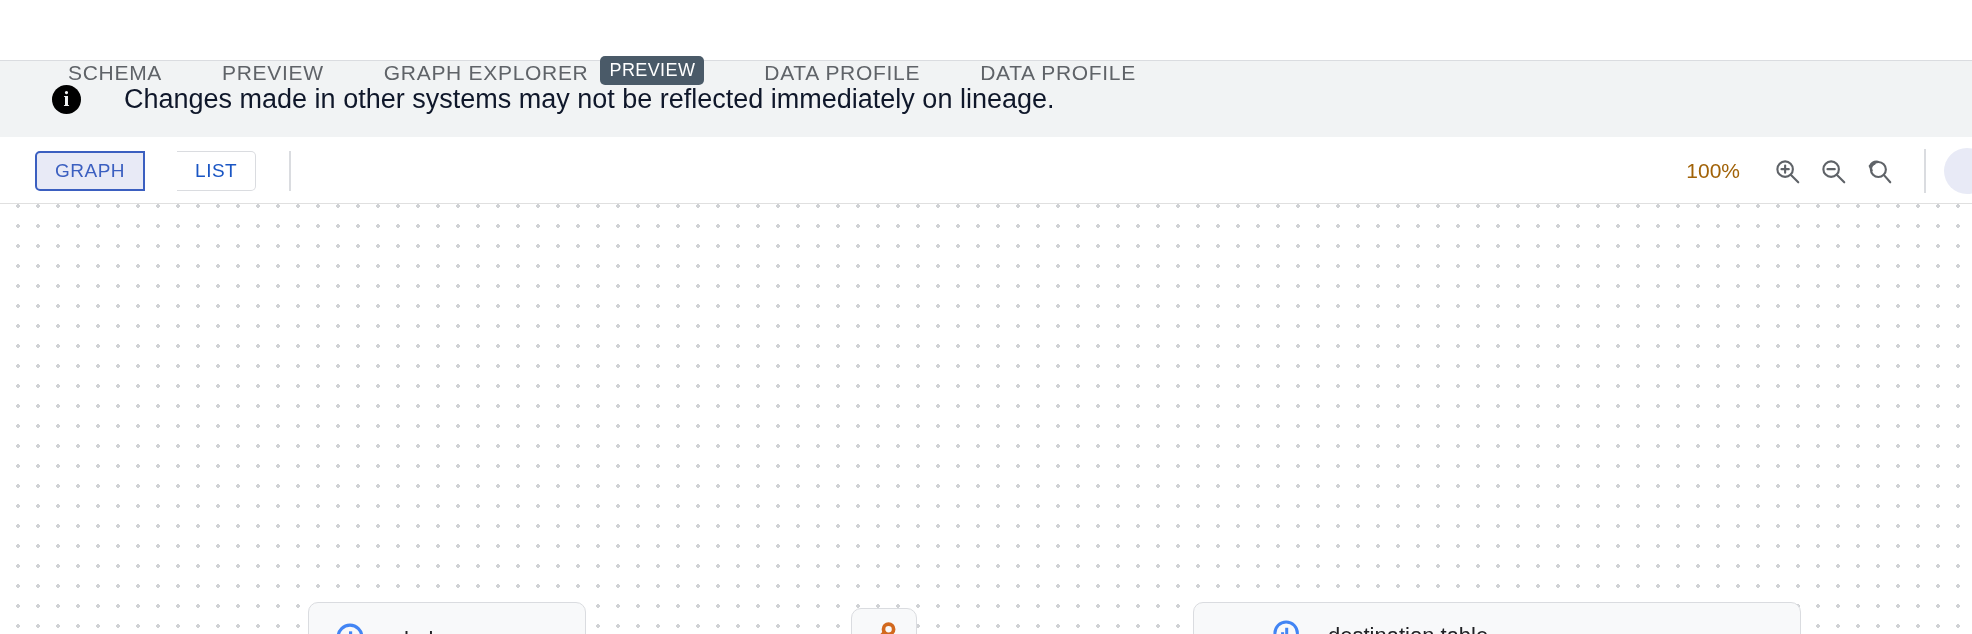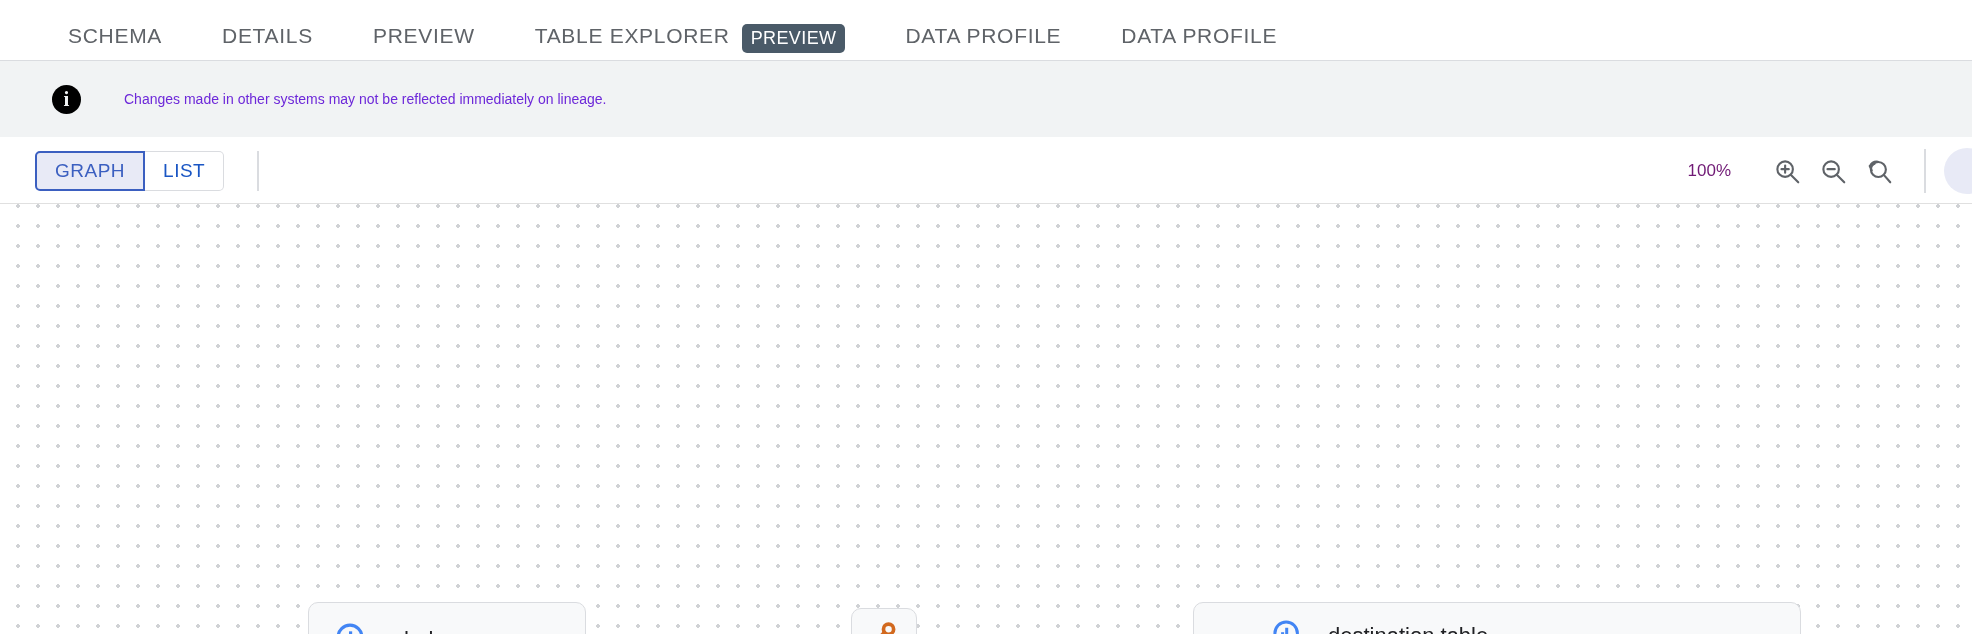--- a/index.html
+++ b/index.html
@@ -16,21 +16,21 @@
     position: relative;
     height: 61px;
     display: flex;
     align-items: center;
     background: #ffffff;
     border-bottom: 1px solid #dadce0;
     padding-left: 38px;
   }
   .tab {
     display: flex;
-    align-items: flex-start;
+    align-items: flex-end;
     height: 61px;
     padding: 0 30px;
     font-size: 21px;
     letter-spacing: 0.7px;
     color: #5f6368;
     cursor: pointer;
     position: relative;
     white-space: nowrap;
     margin-top: 48px;
   }
@@ -71,35 +71,35 @@
     font-size: 21px;
     font-weight: bold;
     font-family: "Liberation Serif", serif;
     display: flex;
     align-items: center;
     justify-content: center;
     line-height: 1;
   }
   .banner-text {
     margin-left: 43px;
-    font-size: 14px;
-    color: #6d28d9;
+    font-size: 27px;
+    color: #0f172a;
   }
 
   
   .toolbar {
     height: 66px;
     background: #ffffff;
     display: flex;
     align-items: center;
     padding: 0 0 0 35px;
     border-bottom: 1px solid #e0e0e0;
     position: relative;
   }
-  .segmented { display: flex; }
+  .segmented { display: flex; gap: 32px; }
   .seg-btn {
     height: 40px;
     padding: 0 18px;
     font-size: 19px;
     letter-spacing: 0.5px;
     color: #1a56c4;
     background: #ffffff;
     border: 1px solid #dadce0;
     display: flex;
     align-items: center;
@@ -120,23 +120,23 @@
     background: #dadce0;
     margin-left: 33px;
   }
   .toolbar-right {
     margin-left: auto;
     display: flex;
     align-items: center;
     padding-right: 0;
   }
   .zoom-level {
-    font-size: 17px;
-    color: #701a75;
-    margin-right: 33px;
+    font-size: 21px;
+    color: #a16207;
+    margin-right: 24px;
   }
   .icon-btn {
     width: 46px; height: 46px;
     display: flex;
     align-items: center;
     justify-content: center;
     cursor: pointer;
     color: #5f6368;
   }
   .icon-btn svg { display: block; }
@@ -231,27 +231,24 @@
   .tbl-icon.sm { width: 38px; height: 38px; flex: 0 0 38px; }
 </style>
 </head>
 <body>
 
 <div class="tabbar">
   <div class="tab">
     <span>SCHEMA</span>
   </div>
   <div class="tab">
-    <span>DETAILS</span>
-  </div>
-  <div class="tab">
     <span>PREVIEW</span>
   </div>
   <div class="tab">
-    <span>TABLE EXPLORER</span>
+    <span>GRAPH EXPLORER</span>
     <span class="badge">PREVIEW</span>
   </div>
   <div class="tab">
     <span>DATA PROFILE</span>
   </div>
   <div class="tab">
     <span>DATA PROFILE</span>
   </div>
 </div>
 

